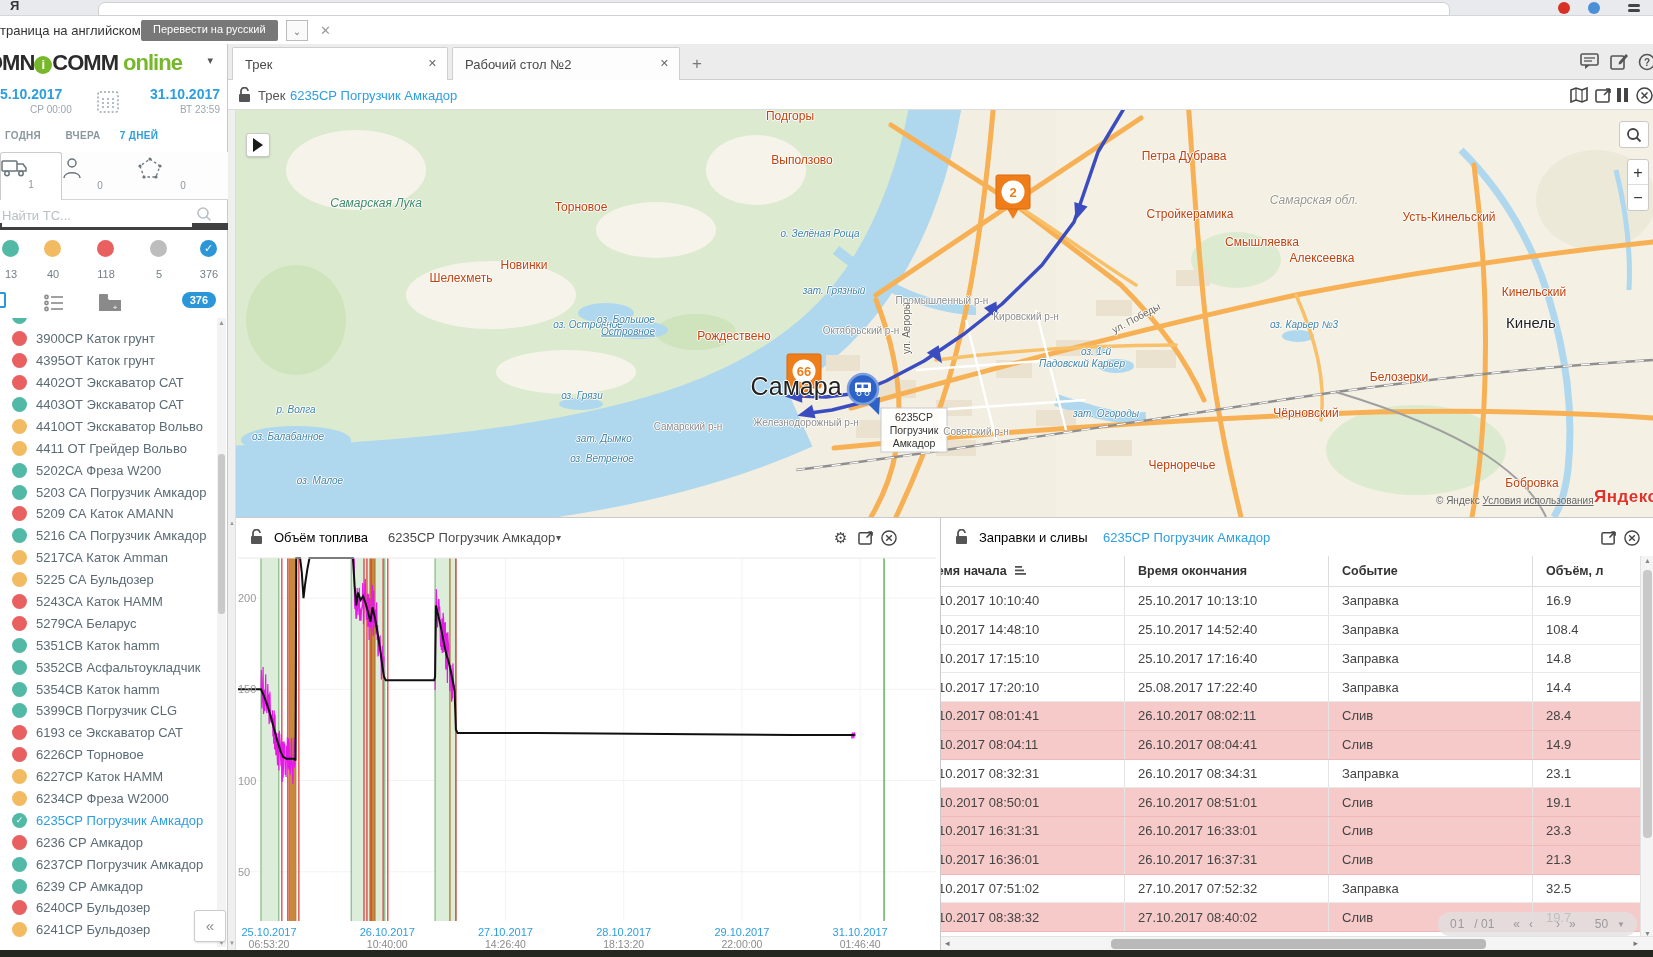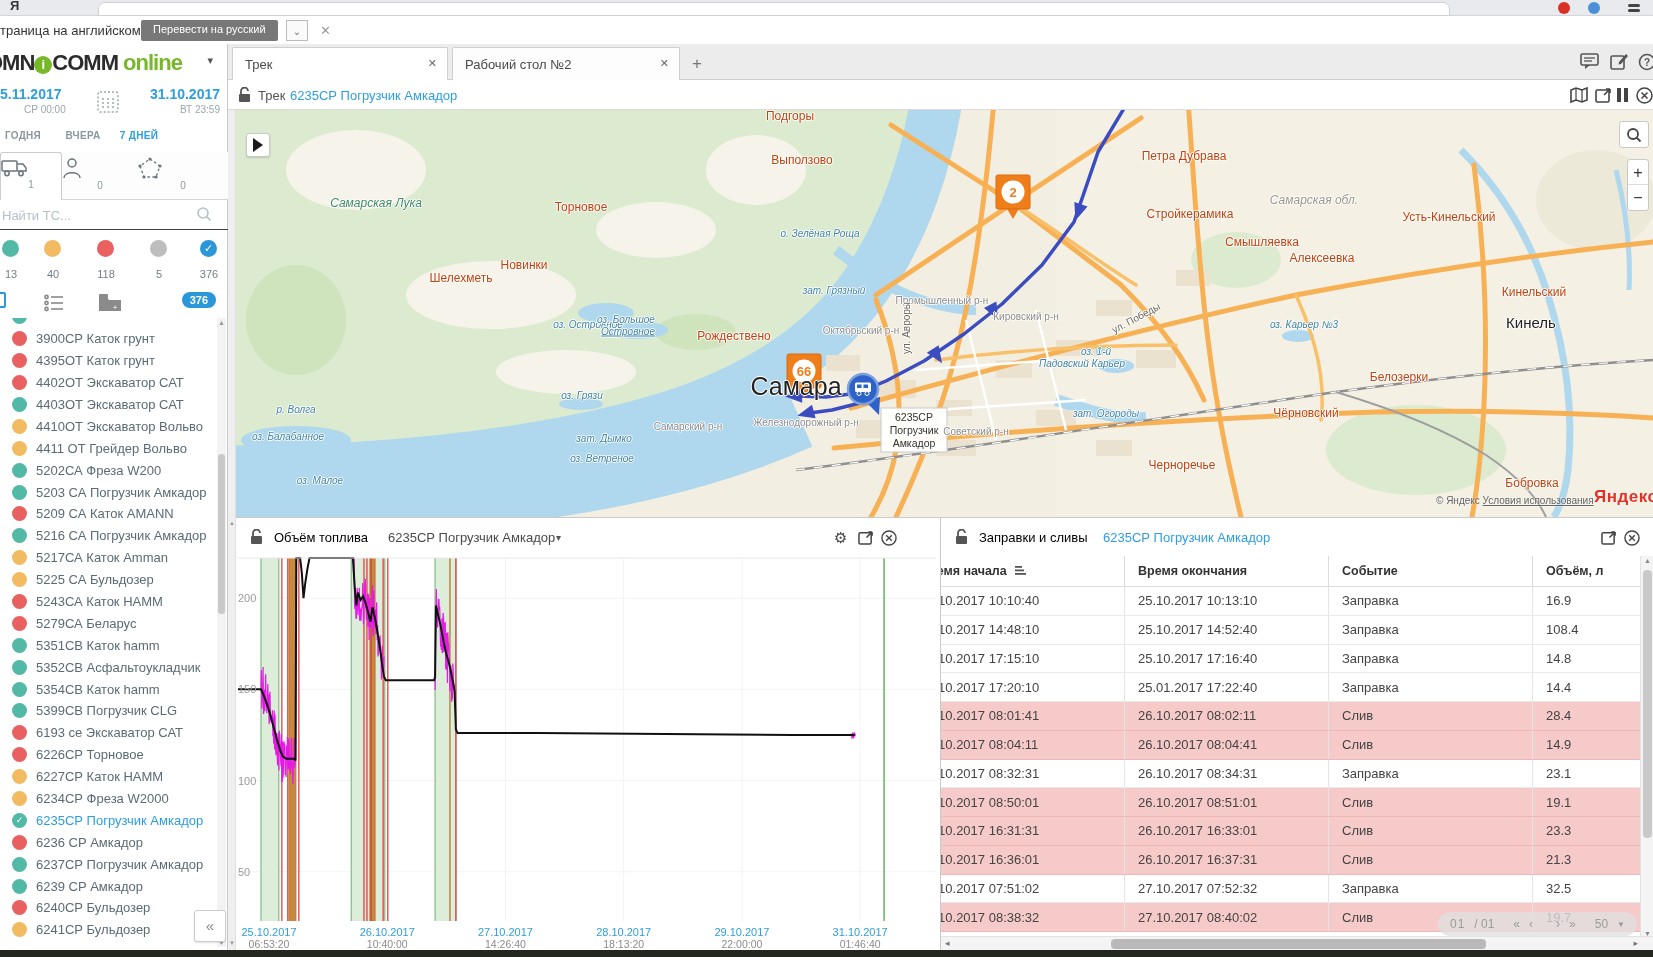--- a/index.html
+++ b/index.html
@@ -22,32 +22,32 @@
   #sidebar { left:0; top:44px; width:228px; height:906px; background:#fff; border-right:1px solid #c9c9c9; }
   #logo-row { position:absolute; left:0; top:4px; width:228px; height:34px; overflow:hidden; }
   #logo { position:absolute; left:-14px; top:2px; font-size:22px; font-weight:bold; letter-spacing:-1px; color:#2b2b2b; white-space:nowrap; }
   #logo .idot { display:inline-block; width:18px; height:18px; background:#76b82a; border-radius:50%; color:#fff; font-size:13px; line-height:18px; text-align:center; letter-spacing:0; vertical-align:1px; }
   #logo .online { color:#76b82a; font-weight:bold; letter-spacing:-1px; }
   #logo-caret { position:absolute; right:14px; top:10px; color:#555; font-size:11px; }
   #period-row { position:absolute; left:0; top:38px; width:228px; height:40px; }
   .pdate { font-size:14px; color:#2d9ee0; font-weight:bold; }
   .psub { font-size:10px; color:#9aa6ad; margin-top:2px; }
   #period-from { position:absolute; left:0; top:4px; }
-  #period-from .psub { padding-left:24px; }
+  #period-from .psub { padding-left:30px; }
   #period-to { position:absolute; right:8px; top:4px; text-align:right; }
   #cal-icon { position:absolute; left:96px; top:6px; }
   #ranges-row { position:absolute; left:0; top:80px; width:228px; height:26px; display:flex; }
   .range-item { font-size:10px; color:#8b979e; font-weight:bold; letter-spacing:.3px; padding-top:6px; }
   .range-item.active { color:#2d9ee0; }
   #objtabs-row { position:absolute; left:0; top:108px; width:228px; height:48px; background:#fdfdfd; }
   .objtab { position:absolute; top:0; height:48px; text-align:center; }
   .objtab .cnt { font-size:10px; color:#8b979e; margin-top:1px; }
   .objtab.active { background:#fff; border:1px solid #ccc; border-bottom:none; border-radius:3px 3px 0 0; }
   #objtabs-row .base { position:absolute; left:0; bottom:0; width:228px; height:1px; background:#d5d5d5; }
-  #search-row { position:absolute; left:0; top:156px; width:228px; height:30px; border-bottom:1px solid #404040; }
+  #search-row { position:absolute; left:0; top:156px; width:228px; height:30px; border-bottom:7px solid #404040; }
   #search-input { position:absolute; left:2px; top:3px; width:190px; height:24px; border:none; outline:none; font-size:13px; color:#555; font-family:inherit; }
   #search-input::placeholder { color:#b6c0c6; }
   #search-icon { position:absolute; right:16px; top:6px; }
   #dots-row { position:absolute; left:0; top:192px; width:228px; height:56px; }
   .sdot { position:absolute; top:4px; width:17px; height:17px; border-radius:50%; }
   .sdot.check { color:#fff; font-size:11px; text-align:center; line-height:17px; }
   .scount { position:absolute; top:32px; font-size:11px; color:#737f86; }
   #gicons-row { position:absolute; left:0; top:248px; width:228px; height:26px; }
   #gbadge { position:absolute; right:12px; top:0px; background:#2b97d8; color:#fff; font-size:11px; font-weight:bold; border-radius:9px; padding:2px 8px; }
   #cuticon { position:absolute; left:-8px; top:0px; width:14px; height:16px; border:2px solid #2b97d8; border-radius:2px; }
@@ -144,21 +144,21 @@
   <span class="tclose">✕</span>
 </div>
 
 <div class="abs" id="sidebar">
   <div id="logo-row">
     <div id="logo"><span>OMN</span><span class="idot">i</span><span>COMM</span>&nbsp;<span class="online">online</span></div>
   </div>
   <div id="logo-caret">▾</div>
   <div id="period-row">
     <div id="period-from">
-      <div class="pdate">5.11.2017</div>
+      <div class="pdate">5.10.2017</div>
       <div class="psub">СР  00:00</div>
     </div>
     <div id="cal-icon">
       <svg width="24" height="26" viewBox="0 0 24 26">
           <rect x="2" y="4" width="20" height="20" rx="2" fill="none" stroke="#9aa6ad" stroke-width="1.5" stroke-dasharray="2 2"></rect>
           <g fill="#9aa6ad">
             <circle cx="7" cy="11" r="1"></circle>
             <circle cx="12" cy="11" r="1"></circle>
             <circle cx="17" cy="11" r="1"></circle>
             <circle cx="7" cy="15" r="1"></circle>
@@ -784,21 +784,21 @@
       <div class="c c4">108.4</div>
         </div>
         <div class="erow">
       <div class="c c1">25.10.2017 17:15:10</div>
       <div class="c c2">25.10.2017 17:16:40</div>
       <div class="c c3">Заправка</div>
       <div class="c c4">14.8</div>
         </div>
         <div class="erow">
       <div class="c c1">25.10.2017 17:20:10</div>
-      <div class="c c2">25.01.2017 17:22:40</div>
+      <div class="c c2">25.08.2017 17:22:40</div>
       <div class="c c3">Заправка</div>
       <div class="c c4">14.4</div>
         </div>
         <div class="erow pink">
       <div class="c c1">26.10.2017 08:01:41</div>
       <div class="c c2">26.10.2017 08:02:11</div>
       <div class="c c3">Слив</div>
       <div class="c c4">28.4</div>
         </div>
         <div class="erow pink">

